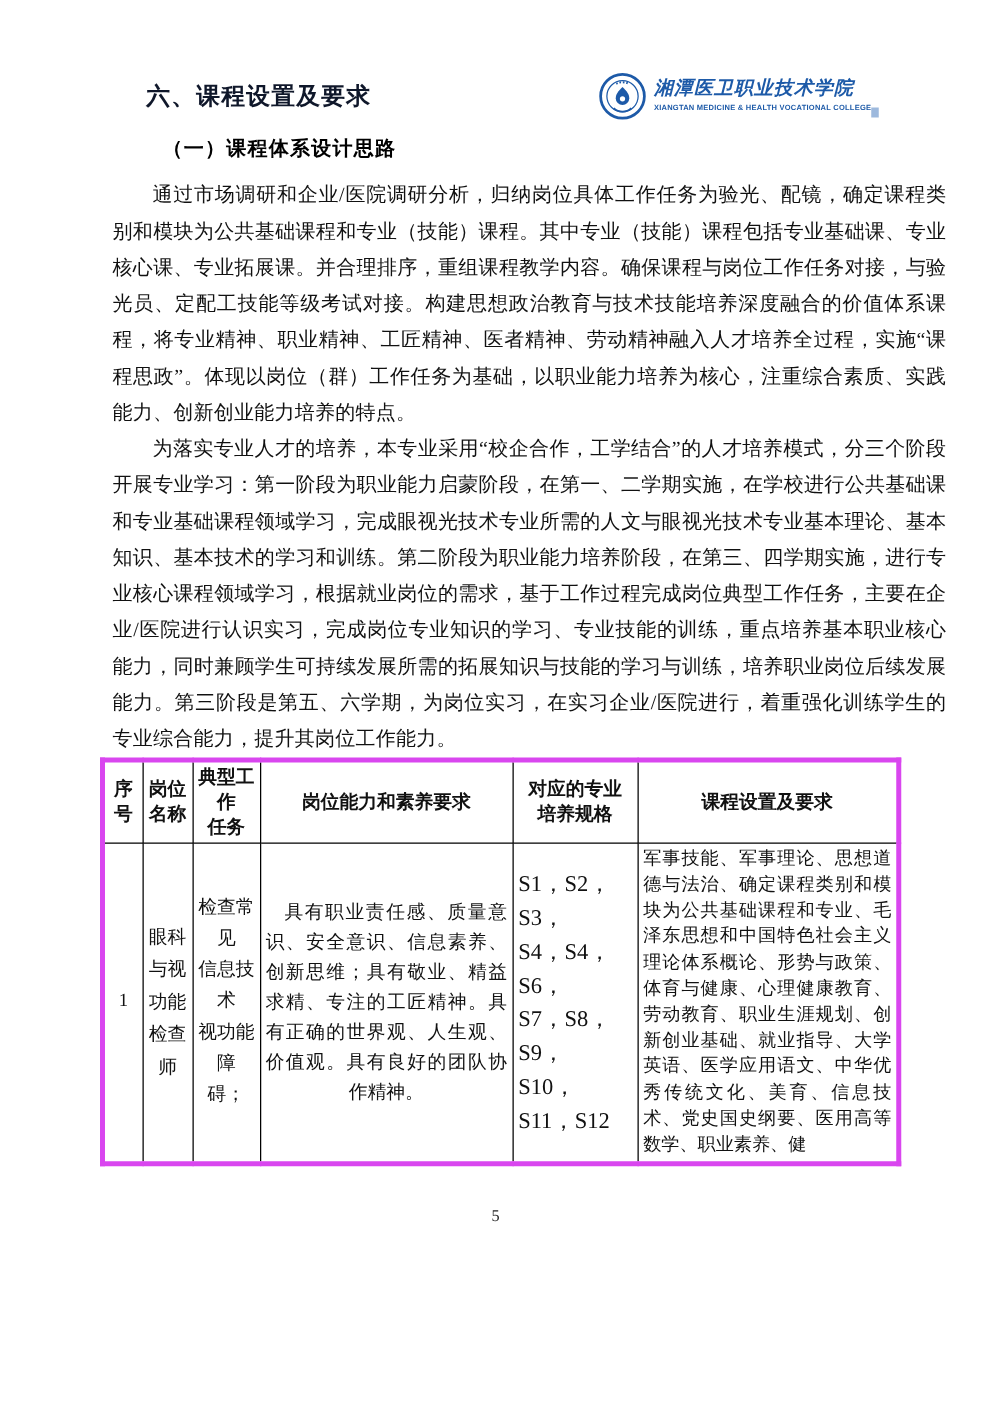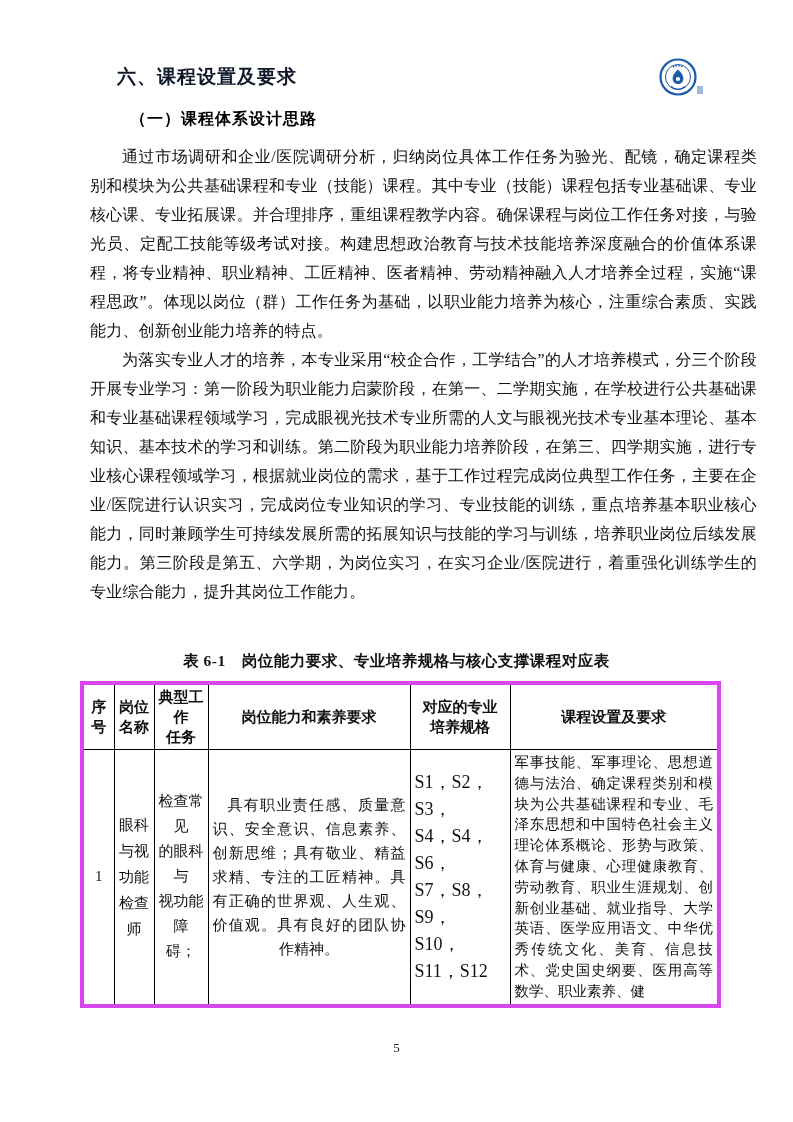--- a/index.html
+++ b/index.html
@@ -83,32 +83,35 @@
 
   <div class="logo-row">
     <svg class="emblem" viewBox="0 0 38 38">
       <circle cx="19" cy="19" r="17.5" fill="#ffffff" stroke="#1d5aa8" stroke-width="2.2"></circle>
       <circle cx="19" cy="19" r="12.5" fill="#ffffff" stroke="#1d5aa8" stroke-width="1"></circle>
       <path d="M14 9 a 11 11 0 0 1 10 0" fill="none" stroke="#1d5aa8" stroke-width="1.6" stroke-dasharray="1.3 1.4"></path>
       <path d="M19 11.5 c 3.4 3.4 5.4 5.6 5.4 9.1 a 5.4 5.4 0 1 1 -10.8 0 c 0 -3.5 2 -5.7 5.4 -9.1 z" fill="#1d5aa8"></path>
       <circle cx="19" cy="21" r="2.1" fill="#ffffff"></circle>
       <path d="M12 28.5 a 10 10 0 0 0 14 0" fill="none" stroke="#1d5aa8" stroke-width="1.4"></path>
     </svg>
+    <div class="logo-text">
+      <span class="logo-zh">湘潭医卫职业技术学院</span>
+      <span class="logo-en">XIANGTAN MEDICINE &amp; HEALTH VOCATIONAL COLLEGE</span>
+    </div>
     <div class="logo-sq"></div>
   </div>
 
   <div class="h1">六、课程设置及要求</div>
   <div class="h2">（一）课程体系设计思路</div>
 
   <div class="body-text">
     <p>通过市场调研和企业/医院调研分析，归纳岗位具体工作任务为验光、配镜，确定课程类别和模块为公共基础课程和专业（技能）课程。其中专业（技能）课程包括专业基础课、专业核心课、专业拓展课。并合理排序，重组课程教学内容。确保课程与岗位工作任务对接，与验光员、定配工技能等级考试对接。构建思想政治教育与技术技能培养深度融合的价值体系课程，将专业精神、职业精神、工匠精神、医者精神、劳动精神融入人才培养全过程，实施“课程思政”。体现以岗位（群）工作任务为基础，以职业能力培养为核心，注重综合素质、实践能力、创新创业能力培养的特点。</p>
     <p>为落实专业人才的培养，本专业采用“校企合作，工学结合”的人才培养模式，分三个阶段开展专业学习：第一阶段为职业能力启蒙阶段，在第一、二学期实施，在学校进行公共基础课和专业基础课程领域学习，完成眼视光技术专业所需的人文与眼视光技术专业基本理论、基本知识、基本技术的学习和训练。第二阶段为职业能力培养阶段，在第三、四学期实施，进行专业核心课程领域学习，根据就业岗位的需求，基于工作过程完成岗位典型工作任务，主要在企业/医院进行认识实习，完成岗位专业知识的学习、专业技能的训练，重点培养基本职业核心能力，同时兼顾学生可持续发展所需的拓展知识与技能的学习与训练，培养职业岗位后续发展能力。第三阶段是第五、六学期，为岗位实习，在实习企业/医院进行，着重强化训练学生的专业综合能力，提升其岗位工作能力。</p>
   </div>
 
-  <div class="tbl-caption">表 6-1　岗位能力要求、专业培养规格与核心支撑课程对应表</div>
 
   <table class="tbl">
     <colgroup>
       <col style="width:32px">
         <col style="width:40px">
         <col style="width:54px">
       <col style="width:202px">
         <col style="width:100px">
         <col style="width:209px">
     </colgroup>
@@ -127,21 +130,21 @@
     </thead>
     <tbody>
       <tr>
         <td class="c-seq">1</td>
         <td class="c-post">眼科
 与视
 功能
 检查
 师</td>
         <td class="c-task">检查常见
-的眼科与
+信息技术
 视功能障
 碍；</td>
         <td class="c-comp">具有职业责任感、质量意识、安全意识、信息素养、创新思维；具有敬业、精益求精、专注的工匠精神。具有正确的世界观、人生观、价值观。具有良好的团队协作精神。</td>
         <td class="c-spec">S1，S2，S3，
 S4，S4，S6，
 S7，S8，S9，
 S10，S11，S12</td>
         <td class="c-course">军事技能、军事理论、思想道德与法治、确定课程类别和模块为公共基础课程和专业、毛泽东思想和中国特色社会主义理论体系概论、形势与政策、体育与健康、心理健康教育、劳动教育、职业生涯规划、创新创业基础、就业指导、大学英语、医学应用语文、中华优秀传统文化、美育、信息技术、党史国史纲要、医用高等数学、职业素养、健</td>
       </tr>
     </tbody>

